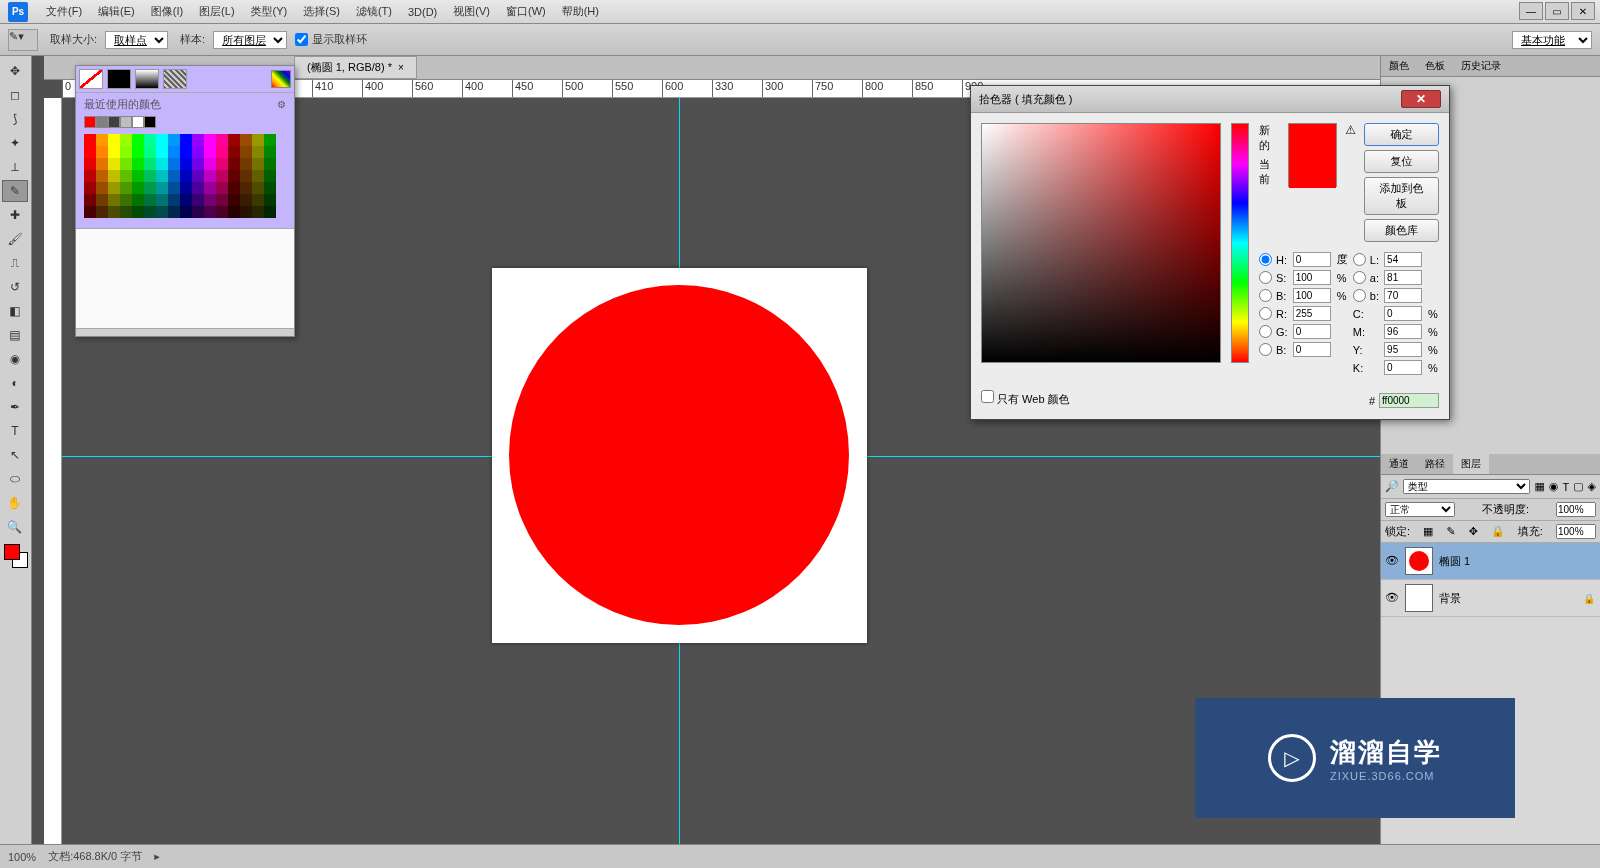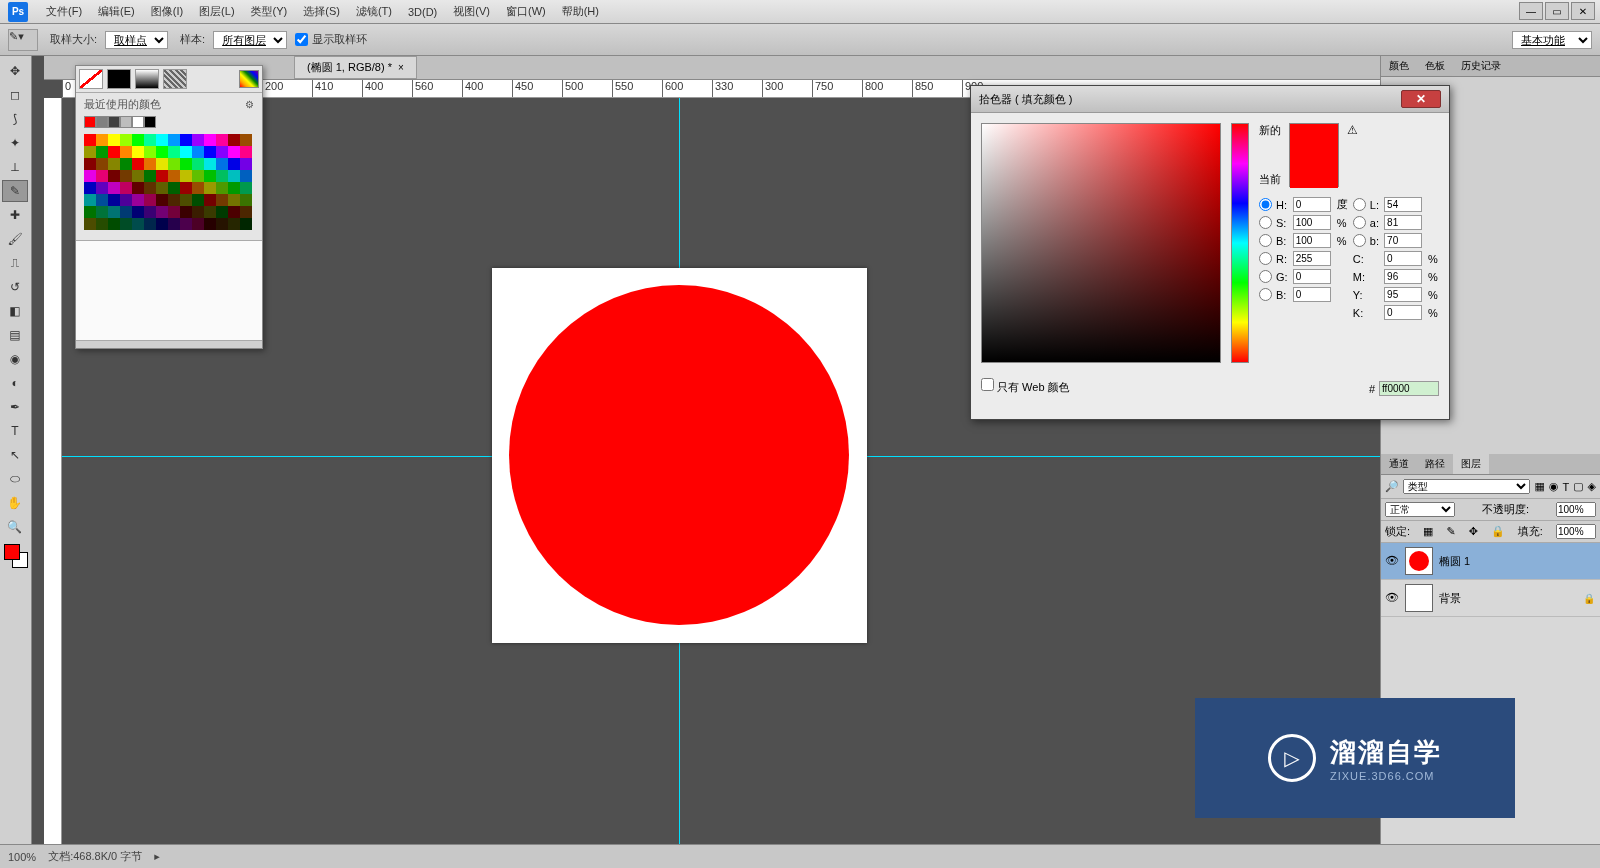--- a/index.html
+++ b/index.html
@@ -91,21 +91,21 @@
 .cp-buttons button.primary { border-color: #4080d0; }
 .cp-values { display: grid; grid-template-columns: auto 40px auto auto 40px auto; gap: 3px 4px; align-items: center; font-size: 11px; margin-top: 6px; }
 .cp-values input[type="text"] { width: 38px; font-size: 10px; padding: 1px 2px; border: 1px solid #999; }
 .cp-values input[type="radio"] { margin-right: 2px; }
 .cp-values .lbl { display: flex; align-items: center; gap: 2px; }
 .cp-hex { display: flex; align-items: center; gap: 4px; margin-top: 4px; font-size: 11px; }
 .cp-hex input { width: 60px; font-size: 10px; padding: 1px 2px; border: 1px solid #999; background: #d0f0d0; }
 .cp-footer { padding: 4px 10px; display: flex; align-items: center; gap: 6px; font-size: 11px; }
 
 
-.swatches-panel { position: absolute; left: 75px; top: 65px; width: 188px; background: #e5e5e5; border: 1px solid #888; box-shadow: 2px 2px 6px rgba(0,0,0,0.4); }
+.swatches-panel { position: absolute; left: 75px; top: 65px; width: 220px; background: #c4b5fd; border: 1px solid #888; box-shadow: 2px 2px 6px rgba(0,0,0,0.4); }
 .swatches-header { display: flex; padding: 3px; gap: 4px; border-bottom: 1px solid #aaa; align-items: center; }
 .swatches-header .sbtn { width: 24px; height: 20px; border: 1px solid #999; background: #d0d0d0; }
 .swatches-header .sbtn.nofill { background: linear-gradient(to bottom right, #fff 45%, #ff0000 45%, #ff0000 55%, #fff 55%); }
 .swatches-header .sbtn.solid { background: #000; }
 .swatches-header .sbtn.grad { background: linear-gradient(#fff, #000); }
 .swatches-header .sbtn.pattern { background: repeating-linear-gradient(45deg, #666, #666 2px, #ccc 2px, #ccc 4px); }
 .swatches-header .rainbow { margin-left: auto; width: 20px; height: 18px; background: linear-gradient(45deg, red, orange, yellow, green, blue, purple); border: 1px solid #888; }
 .swatches-title { padding: 4px 8px; font-size: 11px; color: #555; display: flex; align-items: center; }
 .swatches-title .gear { margin-left: auto; font-size: 10px; }
 .swatches-strip { display: flex; padding: 0 8px; flex-wrap: wrap; }
@@ -436,20 +436,26 @@
       <div class="cp-swatch-row">
         <div class="cp-swatch-labels">
           <span>新的</span>
           <span>当前</span>
         </div>
         <div class="cp-swatch">
           <div class="new"></div>
           <div class="current"></div>
         </div>
         <span style="font-size:12px">⚠</span>
+        <div class="cp-buttons">
+          <button class="primary">确定</button>
+          <button>复位</button>
+          <button>添加到色板</button>
+          <button>颜色库</button>
+        </div>
       </div>
       <div class="cp-values">
         <span class="lbl">
             <input type="radio" checked="" style="">
             <span>H:</span>
           </span>
           <input type="text" value="0" style="">
           <span>度</span>
         <span class="lbl">
             <input type="radio" style="">

